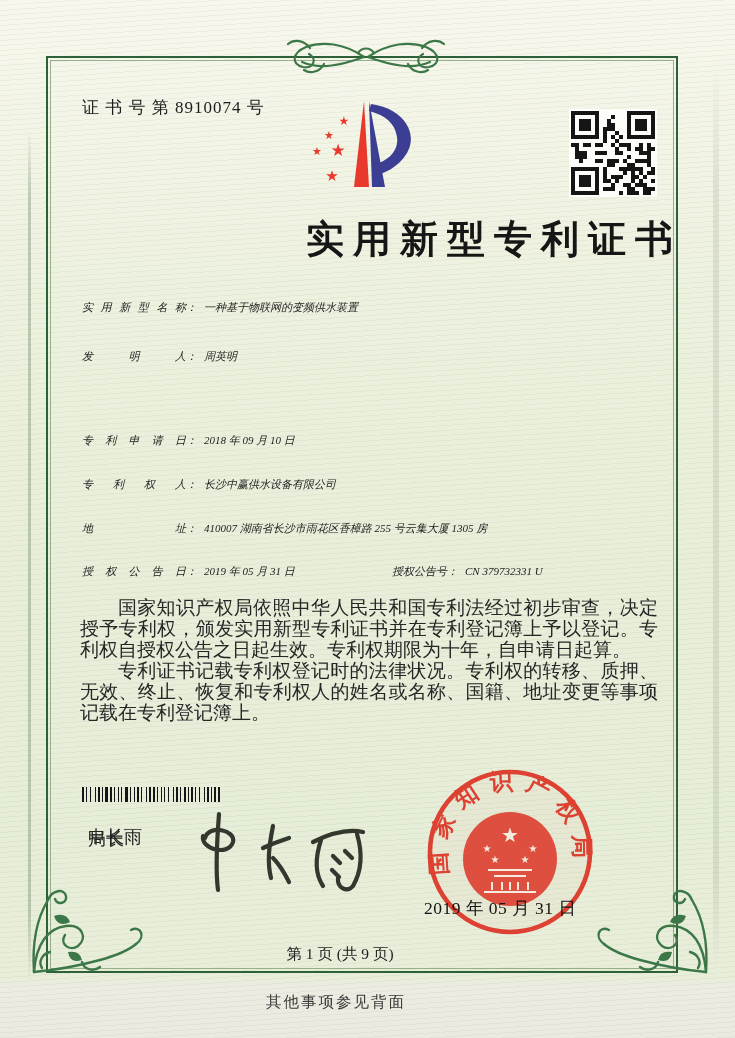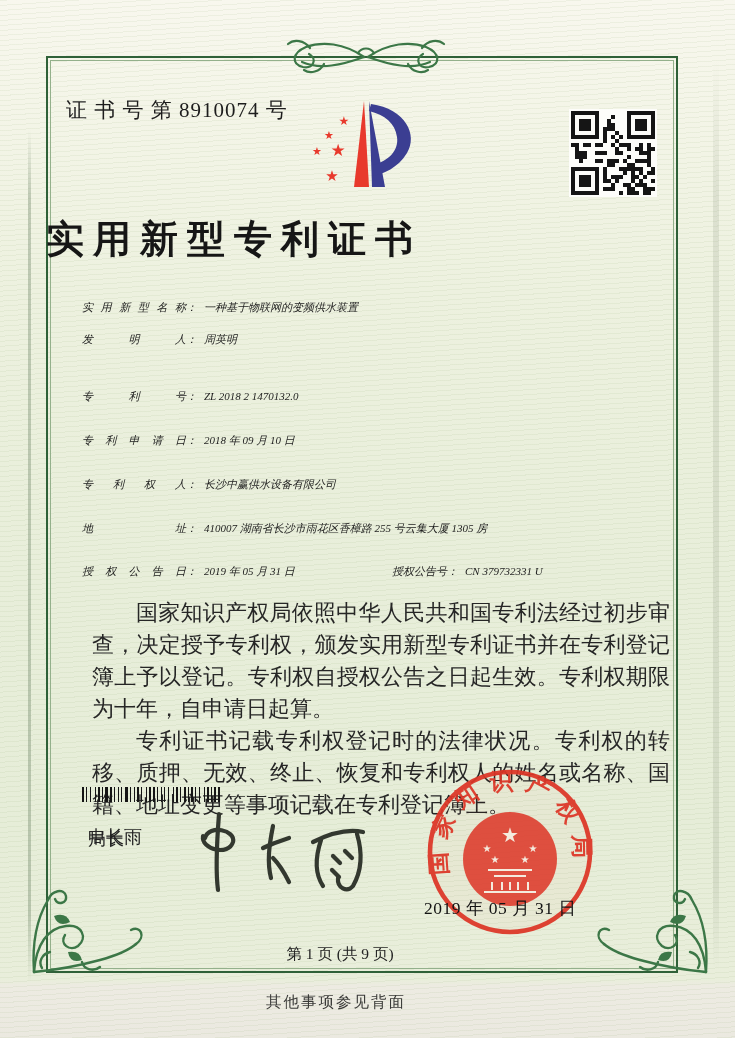--- a/index.html
+++ b/index.html
@@ -8,28 +8,28 @@
     background:linear-gradient(180deg,#f8f7ee 0%,#f4f5e8 10%,#edf1df 28%,#e8eeda 55%,#e6edd8 80%,#e9eedb 94.4%,#edebe2 95%,#ebe9e0 100%);}
   .texture{position:absolute;inset:0;pointer-events:none;
     background:repeating-linear-gradient(176deg,rgba(140,170,110,0.10) 0 1px,transparent 1px 5px);}
   .page-edge-left{position:absolute;left:28px;top:130px;width:3px;height:852px;
     background:linear-gradient(180deg,rgba(90,115,85,0) 0,rgba(90,115,85,.33) 8%,rgba(90,115,85,.33) 92%,rgba(90,115,85,0) 100%);}
   .page-edge-right{position:absolute;right:16px;top:60px;width:6px;height:910px;
     background:linear-gradient(180deg,rgba(120,130,110,0) 0,rgba(120,130,110,.16) 15%,rgba(120,130,110,.16) 90%,rgba(120,130,110,0));}
   .frame{position:absolute;left:46px;top:56px;width:628px;height:913px;border:2.5px solid #2f6138;}
   .frame::after{content:"";position:absolute;inset:2px;border:1.5px solid #93b08b;}
   .abs{position:absolute;white-space:nowrap;}
-  .cert-number{left:66px;top:96px;font-size:21px;color:#1d1d1d;letter-spacing:1px;}
-  .title{left:46px;top:214px;width:630px;text-align:left;font-size:38px;font-weight:700;
+  .cert-number{left:82px;top:96px;font-size:17px;color:#1d1d1d;letter-spacing:1px;}
+  .title{left:52px;top:214px;width:630px;text-align:right;font-size:38px;font-weight:700;
     letter-spacing:9px;color:#161616;white-space:nowrap;}
   .row{position:absolute;left:82px;font-size:11px;color:#1d1d1d;white-space:nowrap;width:570px;font-style:italic;}
   .lbl{display:inline-block;width:104px;text-align:justify;text-align-last:justify;}
   .val{margin-left:7px;}
   .grant{position:absolute;left:310px;top:0;}
-  .paras{position:absolute;left:92px;top:597px;width:578px;font-size:22px;line-height:32px;
+  .paras{position:absolute;left:80px;top:597px;width:578px;font-size:19px;line-height:21px;
     text-align:justify;color:#262626;}
   .paras p{margin:0;text-indent:2em;}
   .signer{left:88px;font-size:18px;color:#222;}
   .seal-date{left:424px;top:896px;font-size:17.5px;color:#141414;z-index:6;letter-spacing:.5px;}
   .page-number{left:140px;top:944px;width:400px;text-align:center;font-size:15.5px;color:#222;}
   .back-note{left:266px;top:992px;font-size:15.5px;color:#3a3a38;letter-spacing:2px;}
   svg{position:absolute;overflow:visible;}
   .seal-svg{opacity:.93;}
 </style>
 </head>
@@ -191,25 +191,22 @@
       <rect x="0" y="14" width="7" height="7" fill="#151515"></rect>
       <rect x="1" y="15" width="5" height="5" fill="#fdfdfa"></rect>
       <rect x="2" y="16" width="3" height="3" fill="#151515"></rect>
     </svg>
 
   <div class="abs title">实用新型专利证书</div>
 
   <div class="row" style="top:300px">
     <span class="lbl">实用新型名称</span><span>：</span><span class="val">一种基于物联网的变频供水装置</span>
   </div>
-  <div class="row" style="top:332px">
+  <div class="row" style="top:349px">
     <span class="lbl">发明人</span><span>：</span><span class="val">周英明</span>
-  </div>
-  <div class="row" style="top:389px">
-    <span class="lbl">专利号</span><span>：</span><span class="val">ZL 2018 2 1470132.0</span>
   </div>
   <div class="row" style="top:433px">
     <span class="lbl">专利申请日</span><span>：</span><span class="val">2018 年 09 月 10 日</span>
   </div>
   <div class="row" style="top:477px">
     <span class="lbl">专利权人</span><span>：</span><span class="val">长沙中赢供水设备有限公司</span>
   </div>
   <div class="row" style="top:521px">
     <span class="lbl">地址</span><span>：</span><span class="val">410007 湖南省长沙市雨花区香樟路 255 号云集大厦 1305 房</span>
   </div>

